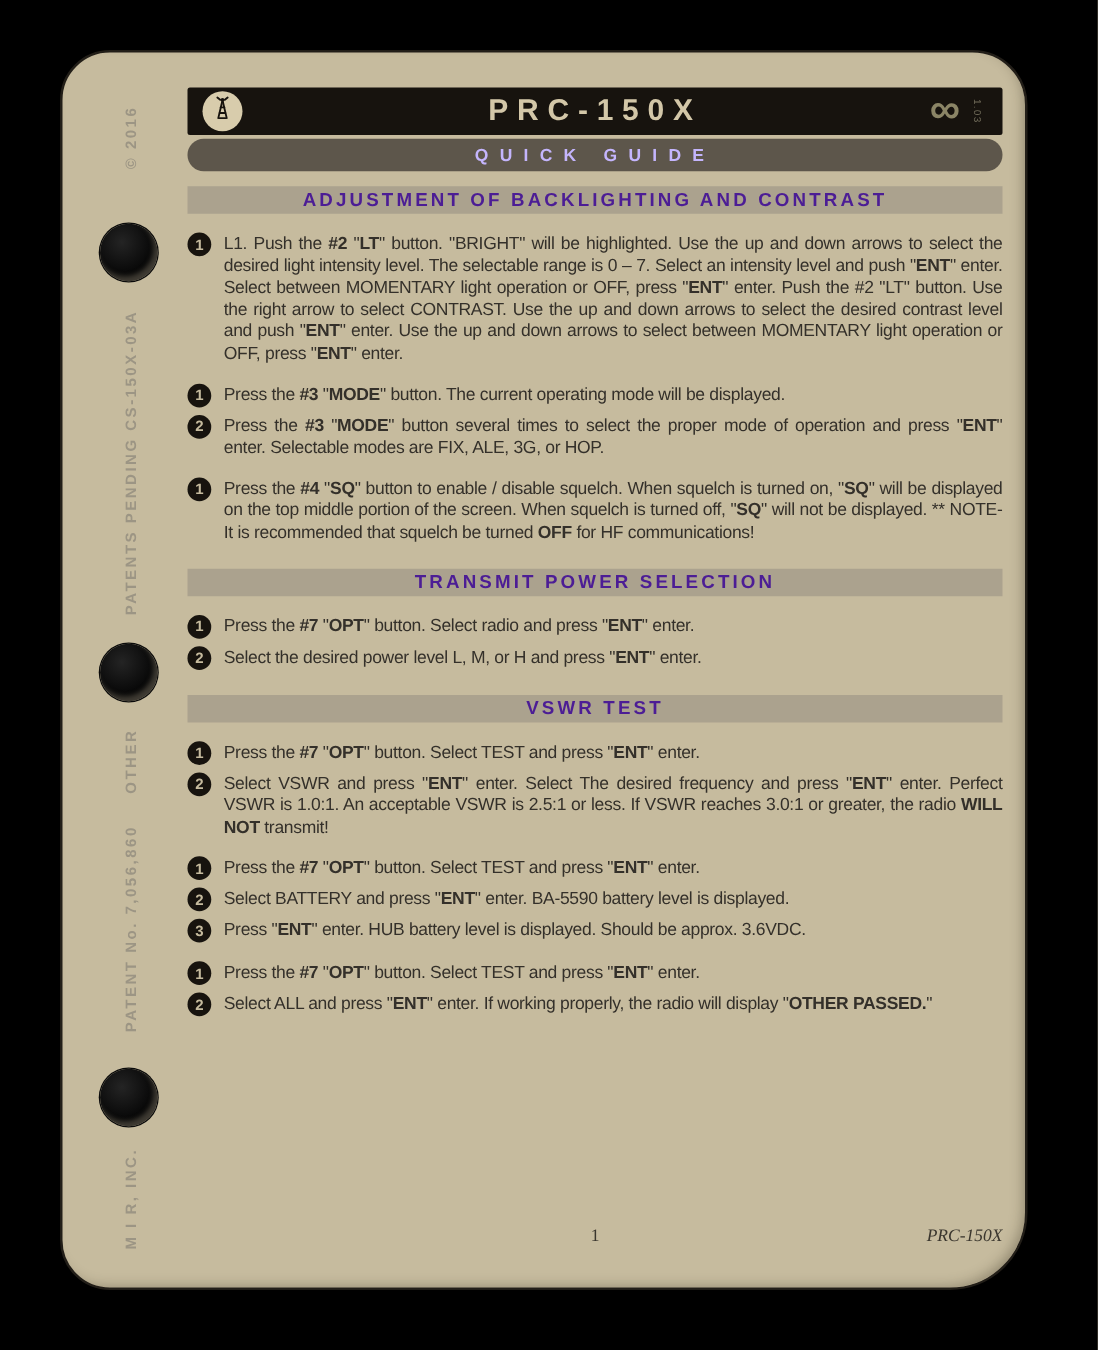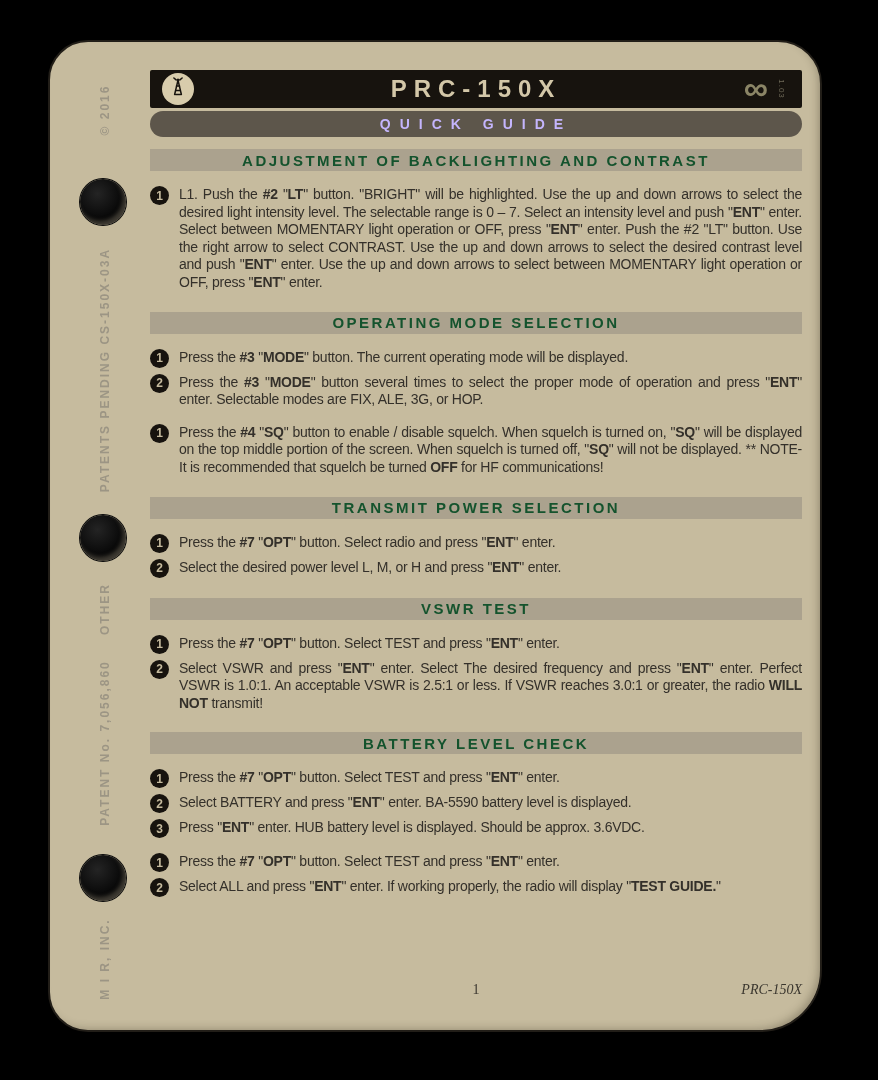--- a/index.html
+++ b/index.html
@@ -53,21 +53,21 @@
 
   .pill {
     margin-top:3px; height:26px; background:#5d564b; border-radius:13px;
     display:flex; align-items:center; justify-content:center;
     color:#c4b5fd; font-size:14px; font-weight:bold; letter-spacing:9px;
   }
 
   .section-bar {
     margin-top:20px; height:22px; background:#aba28e;
     display:flex; align-items:center; justify-content:center;
-    color:#14532d; font-size:15px; font-weight:bold; letter-spacing:2.5px;
+    color:#4c1d95; font-size:15px; font-weight:bold; letter-spacing:2.5px;
   }
   .section-bar.first { margin-top:12px; }
 
   .steps { margin-top:15px; display:flex; flex-direction:column; gap:6px; }
   .step { display:flex; gap:10px; }
   .bullet {
     flex:0 0 19px; width:19px; height:19px; border-radius:50%;
     background:#17130e; color:#c6bb9e;
     font-size:12px; font-weight:bold;
     display:flex; align-items:center; justify-content:center;
@@ -126,21 +126,20 @@
       <div class="pill">QUICK GUIDE</div>
 
       <div class="section-bar first">ADJUSTMENT OF BACKLIGHTING AND CONTRAST</div>
       <div class="steps">
         <div class="step">
           <span class="bullet">1</span>
           <p class="step-text">L1. Push the <b>#2</b> "<b>LT</b>" button. "BRIGHT" will be highlighted. Use the up and down arrows to select the desired light intensity level. The selectable range is 0 – 7. Select an intensity level and push "<b>ENT</b>" enter. Select between MOMENTARY light operation or OFF, press "<b>ENT</b>" enter. Push the #2 "LT" button. Use the right arrow to select CONTRAST. Use the up and down arrows to select the desired contrast level and push "<b>ENT</b>" enter. Use the up and down arrows to select between MOMENTARY light operation or OFF, press "<b>ENT</b>" enter.</p>
         </div>
       </div>
 
-      <div class="section-bar">OPERATING MODE SELECTION</div>
       <div class="steps">
         <div class="step">
           <span class="bullet">1</span>
           <p class="step-text">Press the <b>#3</b> "<b>MODE</b>" button. The current operating mode will be displayed.</p>
         </div>
         <div class="step">
           <span class="bullet">2</span>
           <p class="step-text">Press the <b>#3</b> "<b>MODE</b>" button several times to select the proper mode of operation and press "<b>ENT</b>" enter. Selectable modes are FIX, ALE, 3G, or HOP.</p>
         </div>
       </div>
@@ -169,21 +168,20 @@
         <div class="step">
           <span class="bullet">1</span>
           <p class="step-text">Press the <b>#7</b> "<b>OPT</b>" button. Select TEST and press "<b>ENT</b>" enter.</p>
         </div>
         <div class="step">
           <span class="bullet">2</span>
           <p class="step-text">Select VSWR and press "<b>ENT</b>" enter. Select The desired frequency and press "<b>ENT</b>" enter. Perfect VSWR is 1.0:1. An acceptable VSWR is 2.5:1 or less. If VSWR reaches 3.0:1 or greater, the radio <b>WILL NOT</b> transmit!</p>
         </div>
       </div>
 
-      <div class="section-bar">BATTERY LEVEL CHECK</div>
       <div class="steps">
         <div class="step">
           <span class="bullet">1</span>
           <p class="step-text">Press the <b>#7</b> "<b>OPT</b>" button. Select TEST and press "<b>ENT</b>" enter.</p>
         </div>
         <div class="step">
           <span class="bullet">2</span>
           <p class="step-text">Select BATTERY and press "<b>ENT</b>" enter. BA-5590 battery level is displayed.</p>
         </div>
         <div class="step">
@@ -192,21 +190,21 @@
         </div>
       </div>
 
       <div class="steps">
         <div class="step">
           <span class="bullet">1</span>
           <p class="step-text">Press the <b>#7</b> "<b>OPT</b>" button. Select TEST and press "<b>ENT</b>" enter.</p>
         </div>
         <div class="step">
           <span class="bullet">2</span>
-          <p class="step-text">Select ALL and press "<b>ENT</b>" enter. If working properly, the radio will display "<b>TEST GUIDE.</b>"</p>
+          <p class="step-text">Select ALL and press "<b>ENT</b>" enter. If working properly, the radio will display "<b>OTHER PASSED.</b>"</p>
         </div>
       </div>
 
     </div>
 
     <div class="footer">
       <span class="page-num">1</span>
       <span class="doc-ref">PRC-150X</span>
     </div>
 

